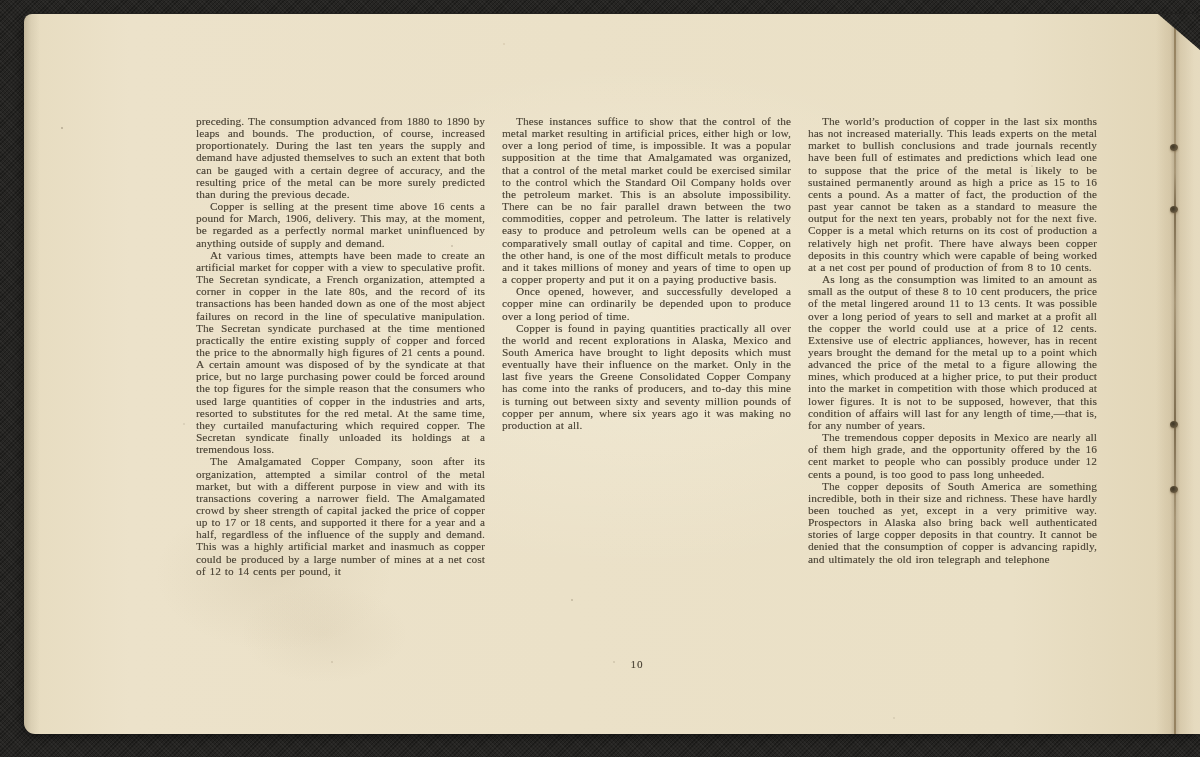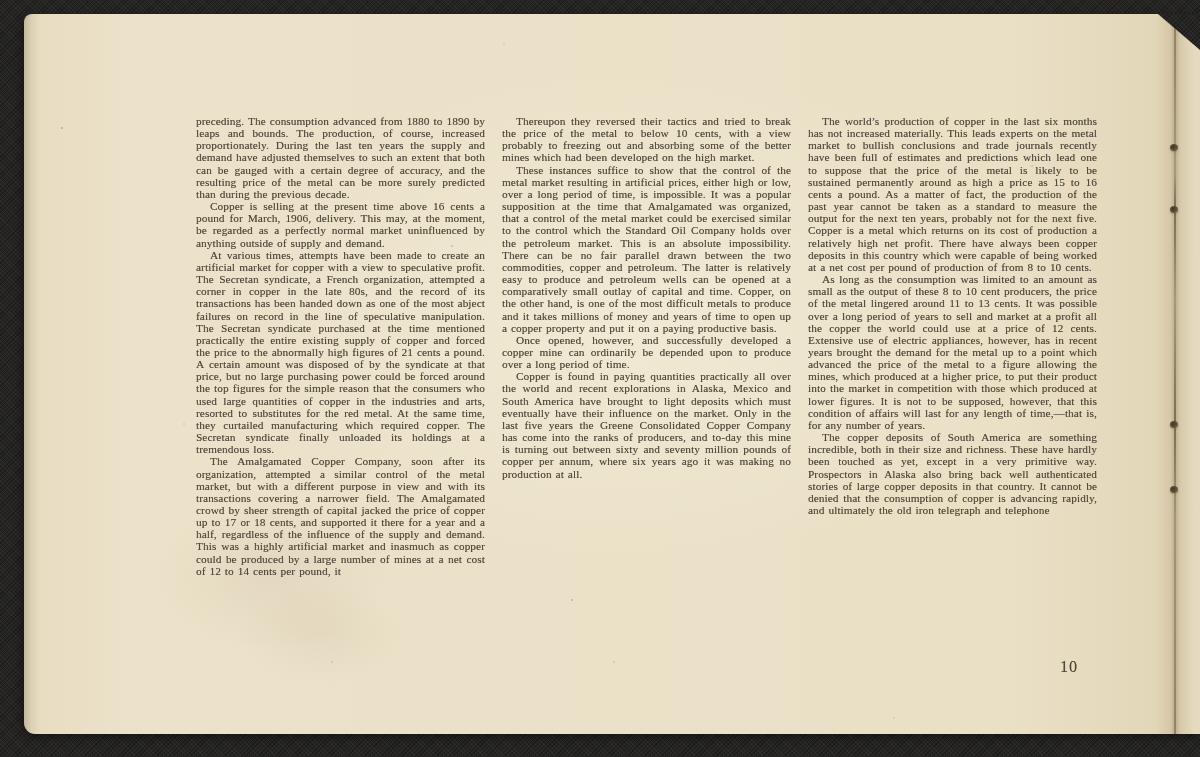--- a/index.html
+++ b/index.html
@@ -80,21 +80,21 @@
     font-size: 11.2px; line-height: 12.15px;
     letter-spacing: 0.12px; word-spacing: 0.09em;
     text-shadow: 0.2px 0.2px 0.5px rgba(77,70,56,0.5);
   }
   .col { width: 289px; flex: 0 0 289px; }
   .para { margin: 0; text-align: justify; }
   .para.indent { text-indent: 14px; }
 
   .page-number {
     position: absolute; left: 172px; top: 644px; width: 882px;
-    text-align: right; color: #4d4638; font-size: 16px;
+    text-align: center; color: #4d4638; font-size: 11px;
     letter-spacing: 1px;
     text-shadow: 0.2px 0.2px 0.5px rgba(77,70,56,0.5);
   }
 </style>
 </head>
 <body>
 
 <div class="stage">
 
   <div class="page">
@@ -102,29 +102,29 @@
     <div class="text-area">
 
       <div class="col">
         <p class="para">preceding.  The consumption advanced from 1880 to 1890 by leaps and bounds.  The production, of course, increased proportionately.  During the last ten years the supply and demand have adjusted themselves to such an extent that both can be gauged with a certain degree of accuracy, and the resulting price of the metal can be more surely predicted than during the previous decade.</p>
         <p class="para indent">Copper is selling at the present time above 16 cents a pound for March, 1906, delivery.  This may, at the moment, be regarded as a perfectly normal market uninfluenced by anything outside of supply and demand.</p>
         <p class="para indent">At various times, attempts have been made to create an artificial market for copper with a view to speculative profit.  The Secretan syndicate, a French organization, attempted a corner in copper in the late 80s, and the record of its transactions has been handed down as one of the most abject failures on record in the line of speculative manipulation.  The Secretan syndicate purchased at the time mentioned practically the entire existing supply of copper and forced the price to the abnormally high figures of 21 cents a pound.  A certain amount was disposed of by the syndicate at that price, but no large purchasing power could be forced around the top figures for the simple reason that the consumers who used large quantities of copper in the industries and arts, resorted to substitutes for the red metal.  At the same time, they curtailed manufacturing which required copper.  The Secretan syndicate finally unloaded its holdings at a tremendous loss.</p>
         <p class="para indent">The Amalgamated Copper Company, soon after its organization, attempted a similar control of the metal market, but with a different purpose in view and with its transactions covering a narrower field.  The Amalgamated crowd by sheer strength of capital jacked the price of copper up to 17 or 18 cents, and supported it there for a year and a half, regardless of the influence of the supply and demand. This was a highly artificial market and inasmuch as copper could be produced by a large number of mines at a net cost of 12 to 14 cents per pound, it</p>
       </div>
 
       <div class="col">
-        <p class="para indent">Thereupon they reversed their tactics and tried to break the price of the metal to below 10 cents, with a view probably to freezing out and absorbing some of the better mines which had been developed on the high market.</p>
         <p class="para indent">These instances suffice to show that the control of the metal market resulting in artificial prices, either high or low, over a long period of time, is impossible. It was a popular supposition at the time that Amalgamated was organized, that a control of the metal market could be exercised similar to the control which the Standard Oil Company holds over the petroleum market.  This is an absolute impossibility.  There can be no fair parallel drawn between the two commodities, copper and petroleum.  The latter is relatively easy to produce and petroleum wells can be opened at a comparatively small outlay of capital and time.  Copper, on the other hand, is one of the most difficult metals to produce and it takes millions of money and years of time to open up a copper property and put it on a paying productive basis.</p>
         <p class="para indent">Once opened, however, and successfully developed a copper mine can ordinarily be depended upon to produce over a long period of time.</p>
         <p class="para indent">Copper is found in paying quantities practically all over the world and recent explorations in Alaska, Mexico and South America have brought to light deposits which must eventually have their influence on the market.  Only in the last five years the Greene Consolidated Copper Company has come into the ranks of producers, and to-day this mine is turning out between sixty and seventy million pounds of copper per annum, where six years ago it was making no production at all.</p>
       </div>
 
       <div class="col">
         <p class="para indent">The world’s production of copper in the last six months has not increased materially.  This leads experts on the metal market to bullish conclusions and trade journals recently have been full of estimates and predictions which lead one to suppose that the price of the metal is likely to be sustained permanently around as high a price as 15 to 16 cents a pound.  As a matter of fact, the production of the past year cannot be taken as a standard to measure the output for the next ten years, probably not for the next five.  Copper is a metal which returns on its cost of production a relatively high net profit.  There have always been copper deposits in this country which were capable of being worked at a net cost per pound of production of from 8 to 10 cents.</p>
         <p class="para indent">As long as the consumption was limited to an amount as small as the output of these 8 to 10 cent producers, the price of the metal lingered around 11 to 13 cents.  It was possible over a long period of years to sell and market at a profit all the copper the world could use at a price of 12 cents.  Extensive use of electric appliances, however, has in recent years brought the demand for the metal up to a point which advanced the price of the metal to a figure allowing the mines, which produced at a higher price, to put their product into the market in competition with those which produced at lower figures.  It is not to be supposed, however, that this condition of affairs will last for any length of time,—that is, for any number of years.</p>
+        <p class="para indent">The tremendous copper deposits in Mexico are nearly all of them high grade, and the opportunity offered by the 16 cent market to people who can possibly produce under 12 cents a pound, is too good to pass long unheeded.</p>
         <p class="para indent">The copper deposits of South America are something incredible, both in their size and richness. These have hardly been touched as yet, except in a very primitive way.  Prospectors in Alaska also bring back well authenticated stories of large copper deposits in that country.  It cannot be denied that the consumption of copper is advancing rapidly, and ultimately the old iron telegraph and telephone</p>
       </div>
 
     </div>
 
     <div class="page-number">10</div>
   </div>
 
   <div class="gutter-shadow"></div>
   <div class="thread"></div>

